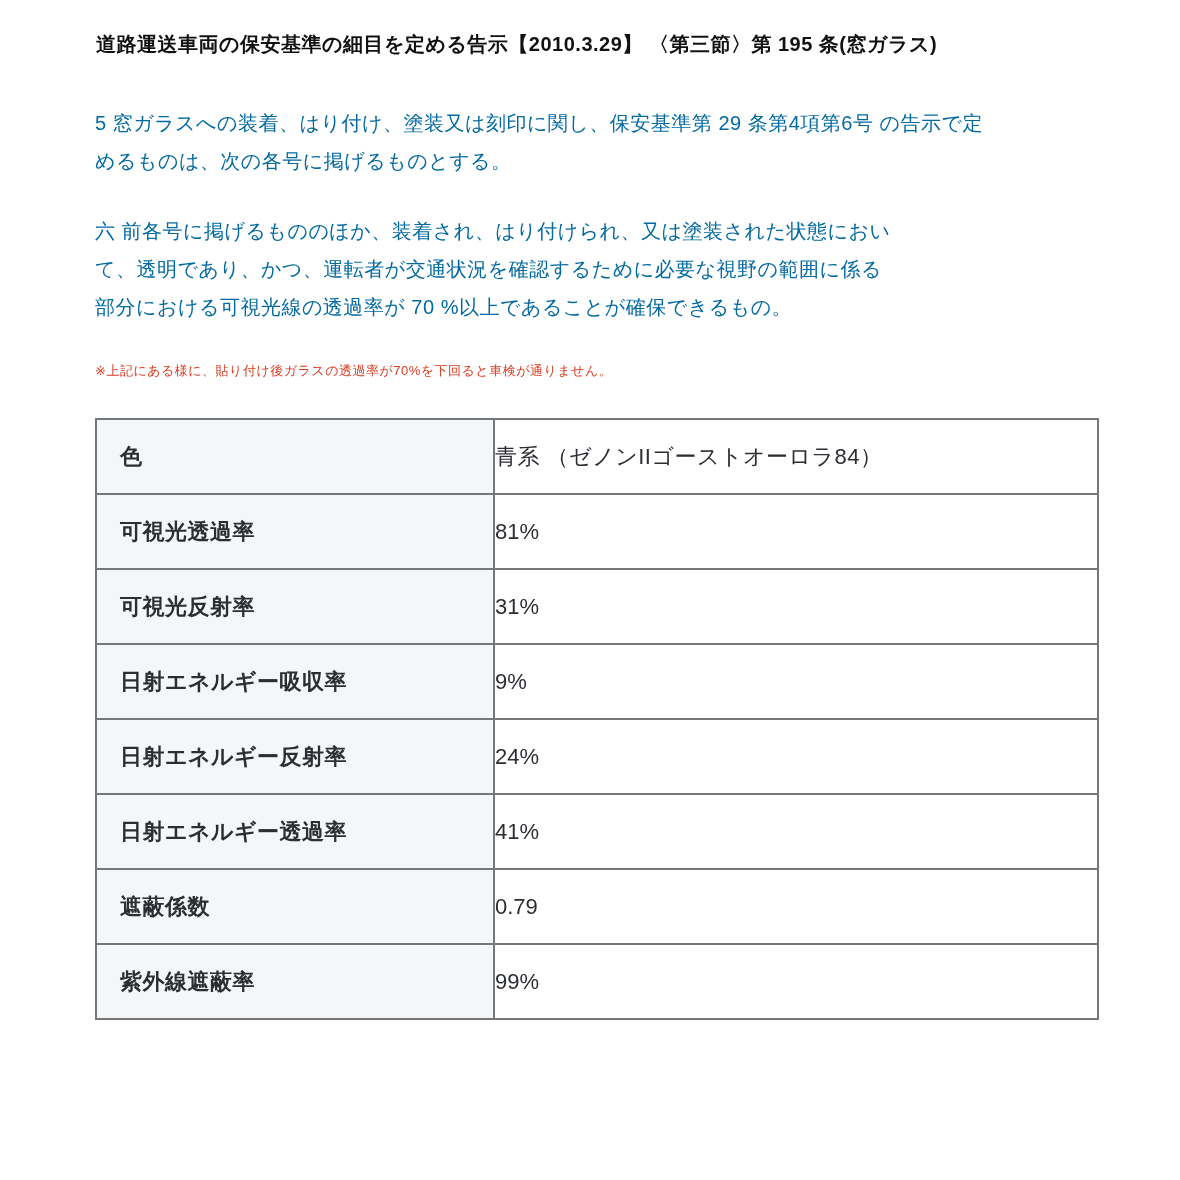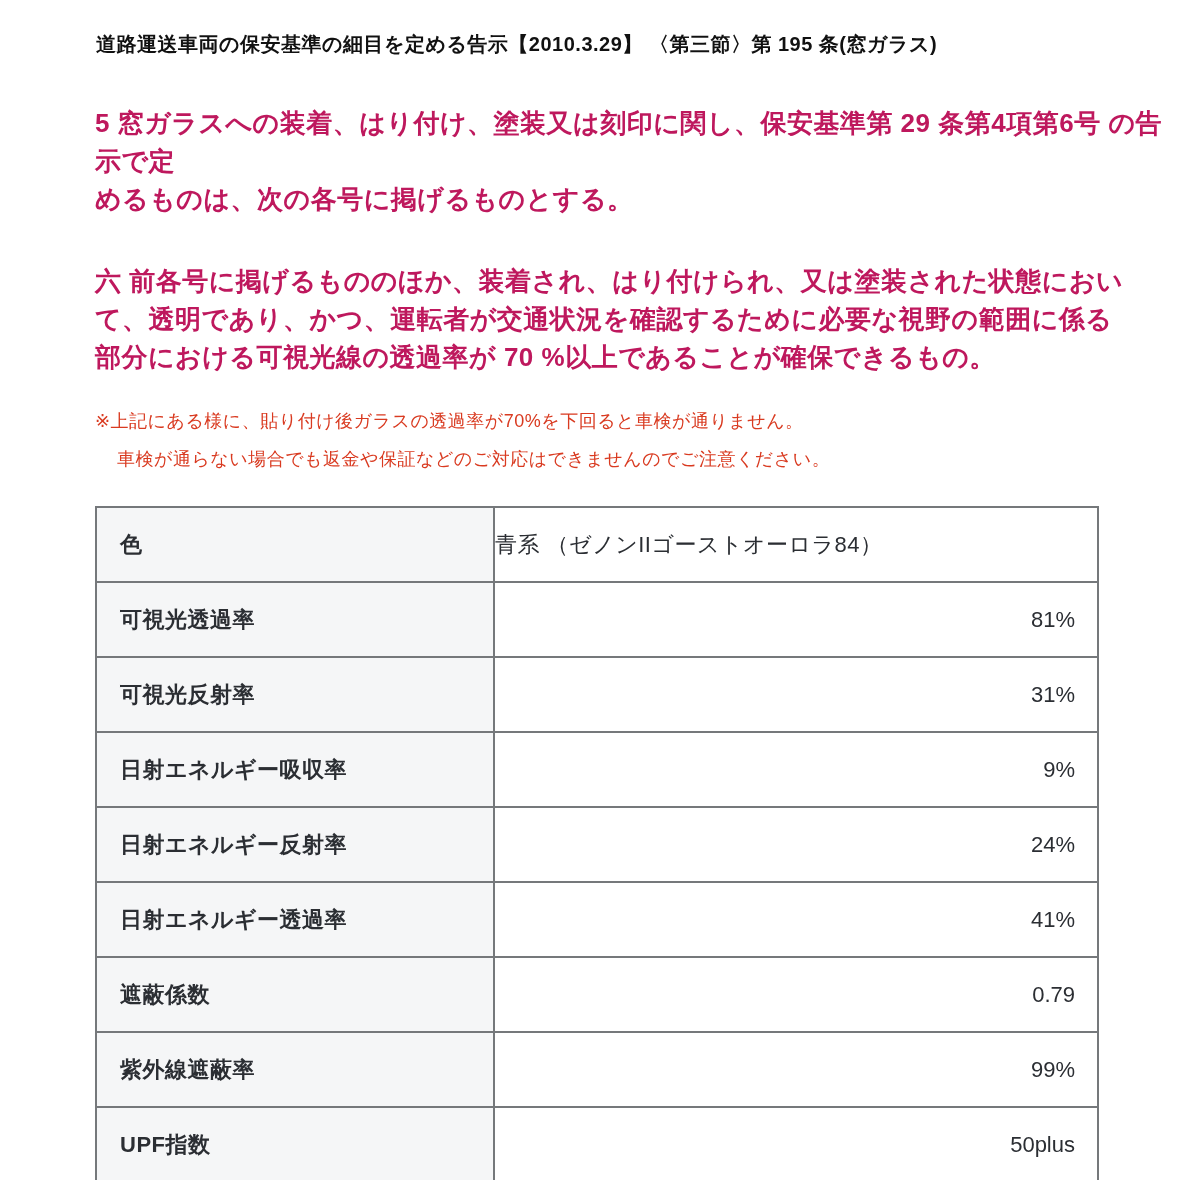--- a/index.html
+++ b/index.html
@@ -18,32 +18,31 @@
   .title {
     font-size: 20px;
     font-weight: bold;
     line-height: 28px;
     color: #111111;
     letter-spacing: 0.5px;
     padding-left: 1px;
   }
   .para {
     margin-top: 46px;
-    font-size: 26px;
-    color: #be185d;
-    font-weight: bold;
+    font-size: 20px;
+    color: #0369a1;
   }
   .para .line {
     line-height: 38px;
     letter-spacing: 0.5px;
   }
-  .para-2 { margin-top: 44px; }
+  .para-2 { margin-top: 32px; }
   .warning {
     margin-top: 26px;
-    font-size: 18px;
+    font-size: 13px;
   }
   .warning .line {
     line-height: 38px;
     letter-spacing: 0.5px;
   }
   .warning .indent { padding-left: 22px; }
   table.spec {
     margin-top: 28px;
     border-collapse: collapse;
     width: 1002px;
@@ -59,21 +58,20 @@
   td.label-cell {
     width: 398px;
     background: #f5f6f7;
     font-weight: bold;
     padding-left: 23px;
     letter-spacing: 0.5px;
   }
   td.value-cell {
     width: 604px;
     background: #ffffff;
-    text-align: right;
     padding-right: 22px;
     font-weight: normal;
   }
   td.value-cell.left-align {
     text-align: left;
     padding-right: 0;
     letter-spacing: 0.5px;
   }
 </style>
 </head>
@@ -89,21 +87,20 @@
   </div>
 
   <div class="para para-2">
     <div class="line">六 前各号に掲げるもののほか、装着され、はり付けられ、又は塗装された状態におい</div>
     <div class="line">て、透明であり、かつ、運転者が交通状況を確認するために必要な視野の範囲に係る</div>
     <div class="line">部分における可視光線の透過率が 70 %以上であることが確保できるもの。</div>
   </div>
 
   <div class="warning" id="warning-block" style="color: rgb(217, 58, 32);">
     <div class="line">※上記にある様に、貼り付け後ガラスの透過率が70%を下回ると車検が通りません。</div>
-    <div class="line indent">車検が通らない場合でも返金や保証などのご対応はできませんのでご注意ください。</div>
   </div>
 
   <table class="spec">
     <tbody>
       <tr>
         <td class="label-cell">色</td>
         <td class="value-cell left-align">青系 （ゼノンIIゴーストオーロラ84）</td>
       </tr>
       <tr>
         <td class="label-cell">可視光透過率</td>
@@ -126,20 +123,16 @@
         <td class="value-cell">41%</td>
       </tr>
       <tr>
         <td class="label-cell">遮蔽係数</td>
         <td class="value-cell">0.79</td>
       </tr>
       <tr>
         <td class="label-cell">紫外線遮蔽率</td>
         <td class="value-cell">99%</td>
       </tr>
-      <tr>
-        <td class="label-cell">UPF指数</td>
-        <td class="value-cell">50plus</td>
-      </tr>
     </tbody>
   </table>
 
 </div>
 
 </body></html>

